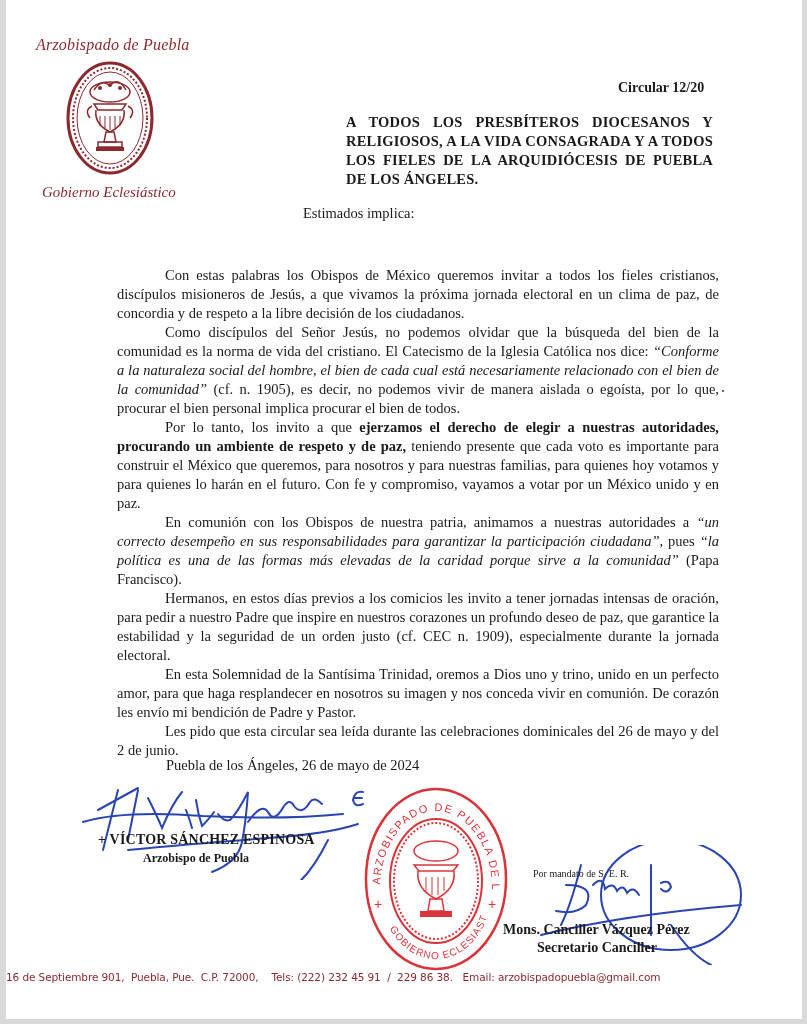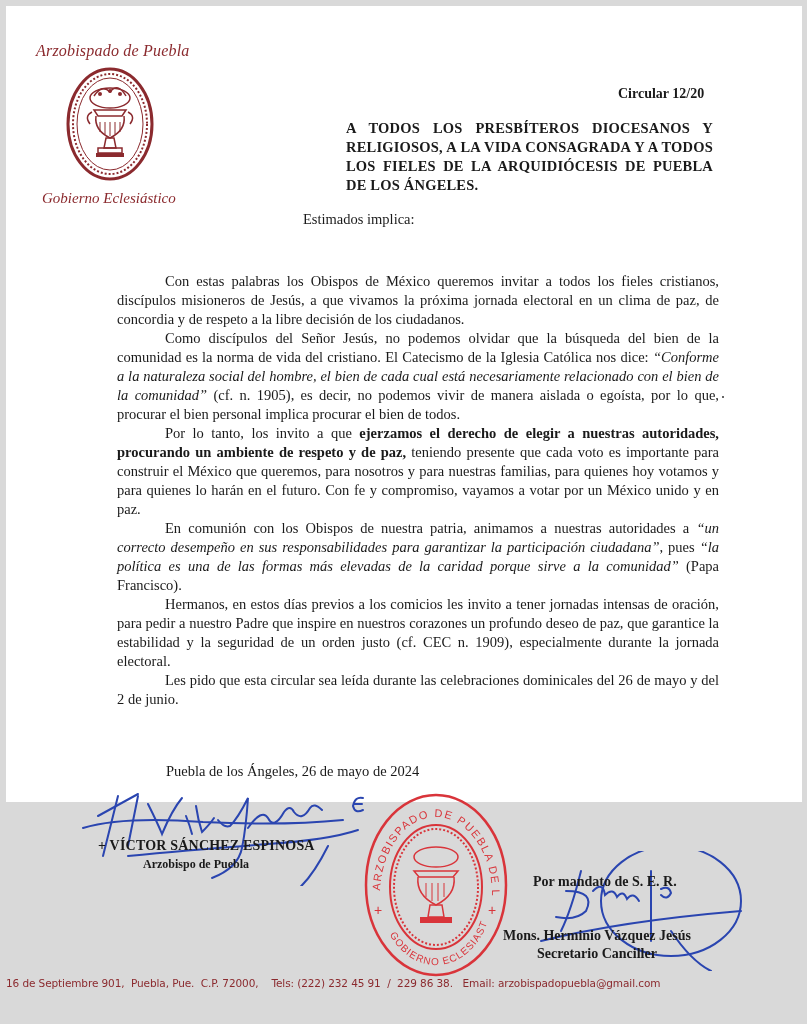--- a/index.html
+++ b/index.html
@@ -1,34 +1,34 @@
 <!DOCTYPE html>
 <html><head>
 <meta charset="utf-8">
 <style>
   html,body{margin:0;padding:0;}
   body{width:807px;height:1024px;background:#d9d9d9;position:relative;overflow:hidden;}
-  .page{position:absolute;left:6px;top:0;width:796px;height:796px;background:#fff;margin-top:6px;}
+  .page{position:absolute;left:6px;top:0;width:796px;height:1019px;background:#fff;}
   .serif{font-family:"Liberation Serif","DejaVu Serif",serif;color:#1a1a1a;}
   .letterhead-top{position:absolute;left:30px;top:36px;font-family:"Liberation Serif",serif;font-style:italic;color:#8b2a2e;font-size:16px;letter-spacing:0.2px;}
   .letterhead-bottom{position:absolute;left:36px;top:184px;font-family:"Liberation Serif",serif;font-style:italic;color:#8b2a2e;font-size:15px;}
   .crest{position:absolute;left:58px;top:60px;width:92px;height:116px;}
   .circular{position:absolute;left:612px;top:80px;font-size:14px;font-weight:bold;}
   .recipients{position:absolute;left:340px;top:113px;width:367px;font-size:14.5px;font-weight:bold;line-height:19px;text-align:justify;text-align-last:left;letter-spacing:0.2px;}
   .greeting{position:absolute;left:297px;top:205px;font-size:14.5px;}
   .headline{position:absolute;left:0;width:796px;top:238px;text-align:center;font-size:15px;font-weight:bold;}
   .body{position:absolute;left:111px;top:266px;width:602px;font-size:14.5px;line-height:19px;text-align:justify;}
   .body p{margin:0;text-indent:48px;}
   .body i{font-style:italic;}
   .body b{font-weight:bold;}
   .place-date{position:absolute;left:160px;top:757px;font-size:14.5px;}
   .sig1-name{position:absolute;left:92px;top:832px;font-size:14px;font-weight:bold;letter-spacing:0.2px;font-family:Liberation Serif, serif;}
   .sig1-title{position:absolute;left:137px;top:851px;font-size:12px;font-weight:bold;}
   .seal{position:absolute;left:356px;top:785px;width:148px;height:188px;}
-  .sig2-mandate{position:absolute;left:527px;top:868px;font-size:14px;font-weight:bold;}
+  .sig2-mandate{position:absolute;left:527px;top:868px;font-size:10px;font-weight:normal;}
   .sig2-name{position:absolute;left:497px;top:922px;font-size:14px;font-weight:bold;}
   .sig2-title{position:absolute;left:531px;top:940px;font-size:14px;font-weight:bold;}
   .footer{position:absolute;left:0;width:796px;top:971px;text-align:left;font-family:"DejaVu Sans","Liberation Sans",sans-serif;color:#8b2a2e;font-size:10.5px;letter-spacing:-0.1px;}
   .signature{position:absolute;pointer-events:none;}
   .dot{position:absolute;left:716px;top:390px;width:2px;height:2px;background:#333;border-radius:1px;}
 </style>
 </head>
 <body>
 
 <div class="page">
@@ -73,20 +73,23 @@
       <span>Como discípulos del Señor Jesús, no podemos olvidar que la búsqueda del bien de la comunidad es la norma de vida del cristiano. El Catecismo de la Iglesia Católica nos dice: </span><i>“Conforme a la naturaleza social del hombre, el bien de cada cual está necesariamente relacionado con el bien de la comunidad”</i><span> (cf. n. 1905), es decir, no podemos vivir de manera aislada o egoísta, por lo que, procurar el bien personal implica procurar el bien de todos.</span>
     </p>
     <p>
       <span>Por lo tanto, los invito a que </span><b>ejerzamos el derecho de elegir a nuestras autoridades, procurando un ambiente de respeto y de paz,</b><span> teniendo presente que cada voto es importante para construir el México que queremos, para nosotros y para nuestras familias, para quienes hoy votamos y para quienes lo harán en el futuro. Con fe y compromiso, vayamos a votar por un México unido y en paz.</span>
     </p>
     <p>
       <span>En comunión con los Obispos de nuestra patria, animamos a nuestras autoridades a </span><i>“un correcto desempeño en sus responsabilidades para garantizar la participación ciudadana”</i><span>, pues </span><i>“la política es una de las formas más elevadas de la caridad porque sirve a la comunidad”</i><span> (Papa Francisco).</span>
     </p>
     <p>
       <span>Hermanos, en estos días previos a los comicios les invito a tener jornadas intensas de oración, para pedir a nuestro Padre que inspire en nuestros corazones un profundo deseo de paz, que garantice la estabilidad y la seguridad de un orden justo (cf. CEC n. 1909), especialmente durante la jornada electoral.</span>
+    </p>
+    <p>
+      <span>En esta Solemnidad de la Santísima Trinidad, oremos a Dios uno y trino, unido en un perfecto amor, para que haga resplandecer en nosotros su imagen y nos conceda vivir en comunión. De corazón les envío mi bendición de Padre y Pastor.</span>
     </p>
     <p>
       <span>Les pido que esta circular sea leída durante las celebraciones dominicales del 26 de mayo y del 2 de junio.</span>
     </p>
   </div>
   <div class="dot"></div>
 
   <div class="place-date serif">Puebla de los Ángeles, 26 de mayo de 2024</div>
 
   <svg class="signature" style="left:72px;top:770px;width:310px;height:110px" viewBox="0 0 310 110">
@@ -142,17 +145,17 @@
       <path d="M60 20 q-10 40 -20 60"></path>
       <path d="M45 40 q30 0 20 20 q-10 10 -30 6"></path>
       <path d="M72 40 q10 -10 12 4 q8 -8 12 2 q6 -8 10 2 q6 -8 12 2"></path>
       <path d="M130 20 v70"></path>
       <path d="M140 38 q8 -4 10 4 q-4 8 -10 2"></path>
       <path d="M20 90 q80 -20 200 -30"></path>
       <path d="M150 80 q20 30 40 40"></path>
     </g>
   </svg>
   <div class="sig2-mandate serif">Por mandato de S. E. R.</div>
-  <div class="sig2-name serif">Mons. Herminio Vázquez Jesús</div>
+  <div class="sig2-name serif">Mons. Canciller Vázquez Pérez</div>
   <div class="sig2-title serif">Secretario Canciller</div>
 
   <div class="footer" style="white-space:pre;">16 de Septiembre 901,  Puebla, Pue.  C.P. 72000,    Tels: (222) 232 45 91  /  229 86 38.   Email: arzobispadopuebla@gmail.com</div>
 </div>
 
 </body></html>

